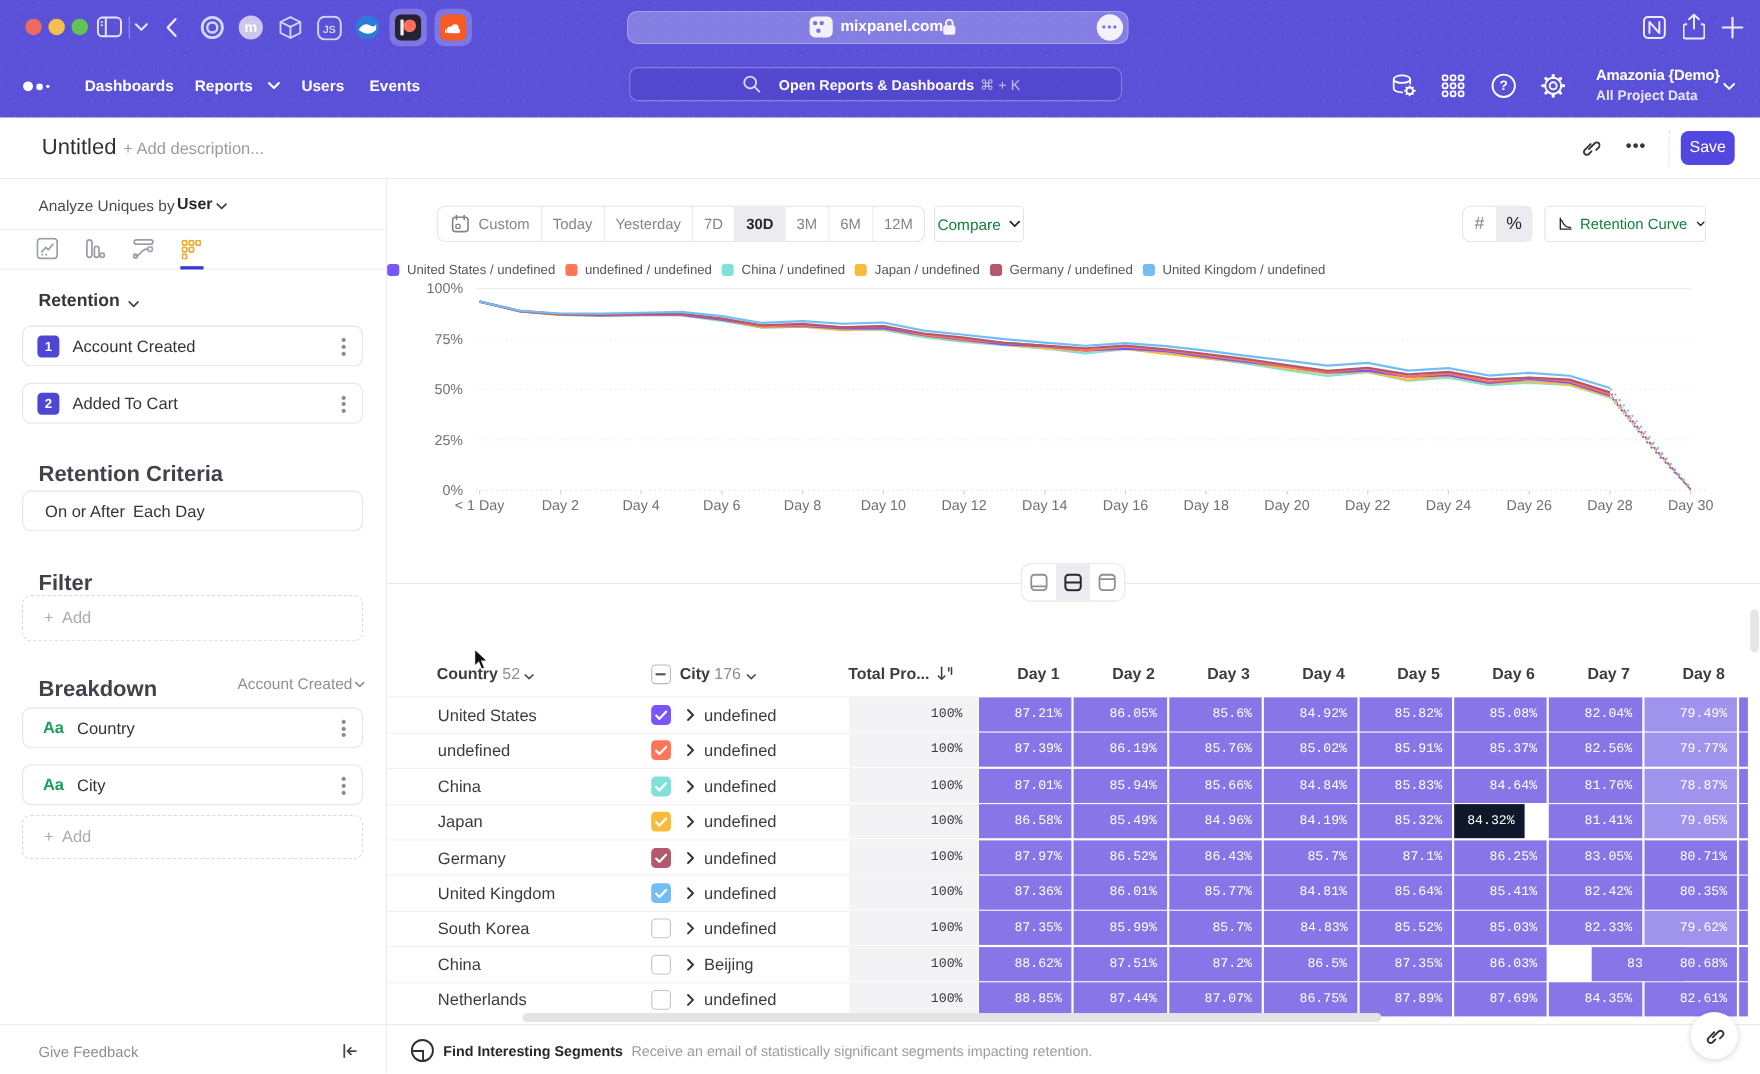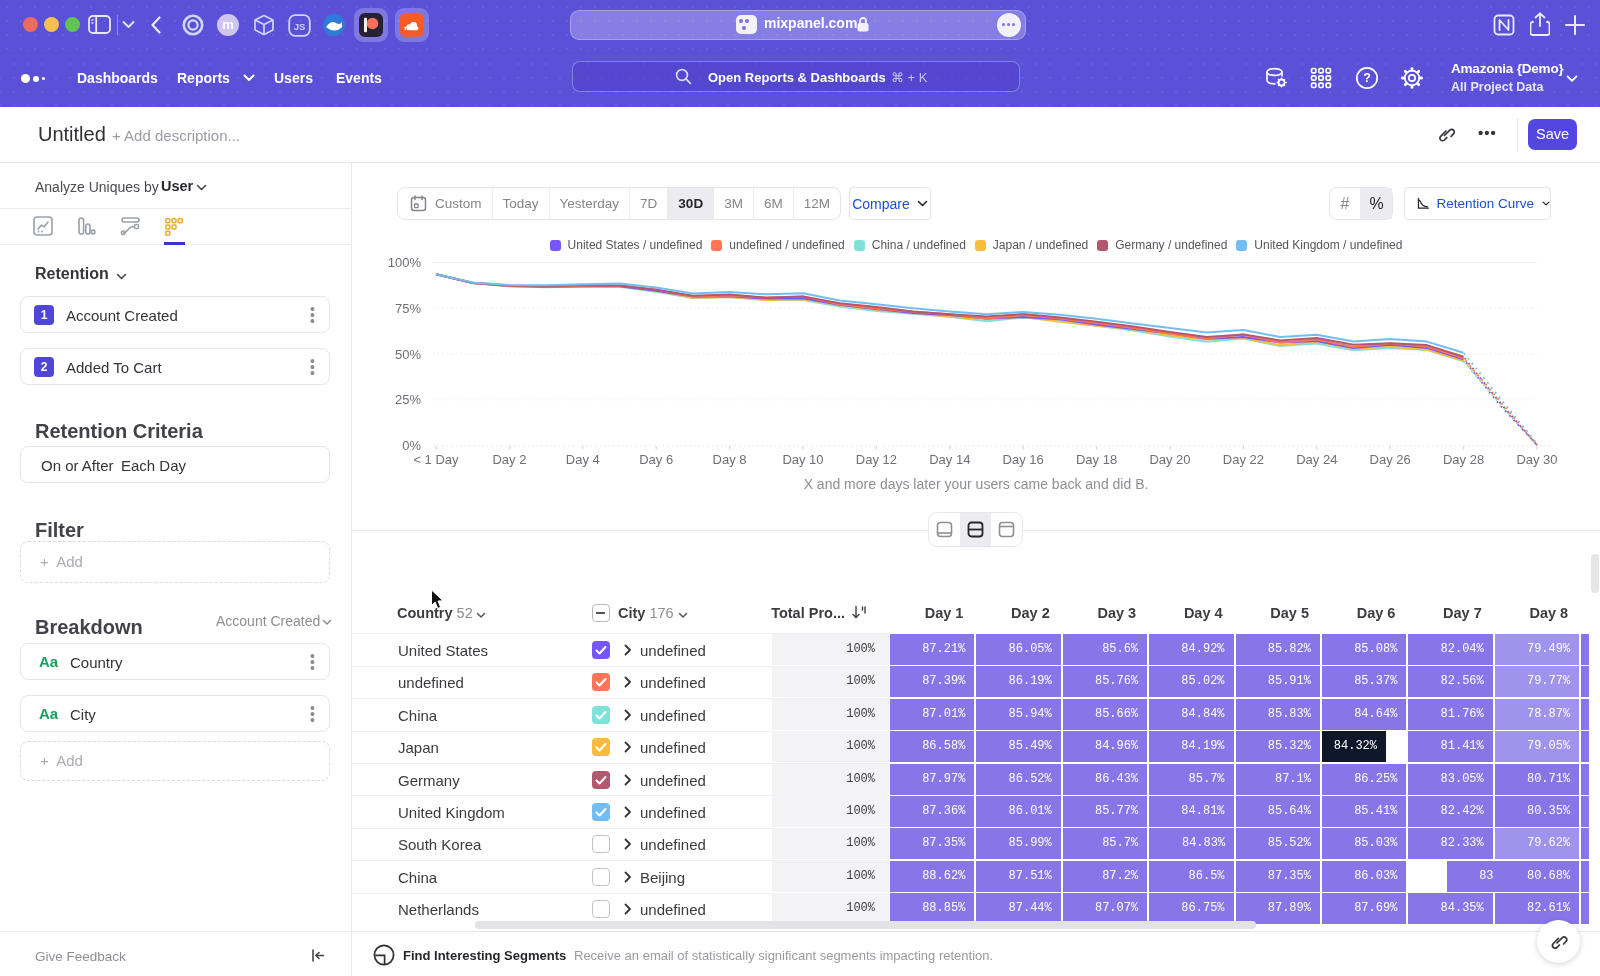--- a/index.html
+++ b/index.html
@@ -22,21 +22,21 @@
   .cardtxt { position:absolute; left:45px; top:10px; font-size:15px; color:#33333a; }
   .dots3 { position:absolute; right:14px; top:9px; color:#8b8b94; font-size:14px; letter-spacing:0; line-height:6px; }
   .dots3 span { display:block; text-align:center; height:6px; }
   .addbox { position:absolute; left:20px; width:310px; height:42px; border:1px dashed #d9d9e0; border-radius:8px; color:#ababb4; font-size:15px; line-height:40px; padding-left:19px; }
   
   #main { left:352px; top:163px; width:1248px; height:813px; background:#fff; }
   .segctl { position:absolute; display:flex; height:33px; border:1px solid #e4e4e9; border-radius:8px; background:#fff; align-items:center; }
   .seg { height:100%; display:flex; align-items:center; padding:0 10px; font-size:13.5px; color:#84848d; border-right:1px solid #ebebef; white-space:nowrap; }
   .seg:last-child { border-right:none; }
   .seg.sel { background:#ececf0; color:#26262b; font-weight:700; }
-  .btnlike { position:absolute; height:33px; border:1px solid #e4e4e9; border-radius:4px; background:#fff; display:flex; align-items:center; font-size:13.5px; color:#1d4ed8; white-space:nowrap; }
+  .btnlike { position:absolute; height:33px; border:1px solid #e4e4e9; border-radius:4px; background:#fff; display:flex; align-items:center; font-size:13.5px; color:#15803d; white-space:nowrap; }
   mono, .mono { font-family:"Liberation Mono", monospace; }
   .daycell { position:absolute; height:31px; color:#fff; font-family:"Liberation Mono", monospace; font-size:12px; text-align:right; line-height:31px; }
   .namecell { position:absolute; font-size:15px; color:#3a3a41; }
   .rowline { position:absolute; left:0; height:1px; background:#f0f0f3; }
   .cb { position:absolute; width:18px; height:18px; border-radius:4px; }
   .hdr { font-size:14.5px; color:#4a4a52; }
 </style>
 </head>
 <body>
 
@@ -336,21 +336,21 @@
     <svg width="17" height="17" viewBox="0 0 17 17" style="margin-right:7px;">
       <polyline points="2,1.5 2,15 15.5,15" fill="none" stroke="#26262b" stroke-width="1.7" stroke-linecap="round" stroke-linejoin="round"></polyline>
       <path d="M3.5 4 C7 11.5 9.5 12.5 14.5 13" fill="none" stroke="#26262b" stroke-width="1.7" stroke-linecap="round"></path>
     </svg>Retention Curve
     <svg width="11" height="7" viewBox="0 0 11 7" style="margin-left:8px;">
         <polyline points="1.5,1.5 5.5,5.5 9.5,1.5" fill="none" stroke="#26262b" stroke-width="1.6" stroke-linecap="round" stroke-linejoin="round"></polyline>
       </svg>
   </div>
 
   <div class="abs" id="legend" style="left:0; top:75px; width:1248px; height:16px;">
-      <div style="display:flex; justify-content:center; gap:9px; align-items:center;">
+      <div style="display:flex; gap:9px; align-items:center;">
         <span style="display:flex;align-items:center;font-size:12px;color:#55555e;"><span style="width:11px;height:11px;border-radius:3px;background:#7856ff;margin-right:7px;display:inline-block;"></span>United States / undefined</span>
         <span style="display:flex;align-items:center;font-size:12px;color:#55555e;"><span style="width:11px;height:11px;border-radius:3px;background:#ff7557;margin-right:7px;display:inline-block;"></span>undefined / undefined</span>
         <span style="display:flex;align-items:center;font-size:12px;color:#55555e;"><span style="width:11px;height:11px;border-radius:3px;background:#80e1d9;margin-right:7px;display:inline-block;"></span>China / undefined</span>
         <span style="display:flex;align-items:center;font-size:12px;color:#55555e;"><span style="width:11px;height:11px;border-radius:3px;background:#f8bc3b;margin-right:7px;display:inline-block;"></span>Japan / undefined</span>
         <span style="display:flex;align-items:center;font-size:12px;color:#55555e;"><span style="width:11px;height:11px;border-radius:3px;background:#b2596e;margin-right:7px;display:inline-block;"></span>Germany / undefined</span>
         <span style="display:flex;align-items:center;font-size:12px;color:#55555e;"><span style="width:11px;height:11px;border-radius:3px;background:#72bef4;margin-right:7px;display:inline-block;"></span>United Kingdom / undefined</span>
       </div>
     </div>
 
   <svg class="abs" id="chart" style="left:0; top:0;" width="1248" height="813" viewBox="352 163 1248 813">
@@ -402,21 +402,20 @@
       <polyline fill="none" stroke="#f8bc3b" stroke-width="1.8" stroke-dasharray="1.8 4.4" stroke-dashoffset="1.1" points="1463.6,360.7 1500.3,402.6 1537.0,445.1"></polyline>
       <polyline fill="none" stroke="#7856ff" stroke-width="2" stroke-linejoin="round" points="436.0,274.2 472.7,283.0 509.4,285.9 546.1,286.8 582.8,286.2 619.5,286.2 656.2,290.7 692.9,296.5 729.6,296.3 766.3,298.6 803.0,298.3 839.7,304.8 876.4,309.1 913.1,313.1 949.8,315.0 986.5,318.5 1023.2,316.9 1059.9,319.3 1096.6,324.5 1133.3,329.0 1170.0,333.3 1206.7,338.7 1243.4,336.9 1280.1,342.6 1316.8,341.1 1353.5,348.0 1390.2,344.7 1426.9,347.9 1463.6,359.4"></polyline>
       <polyline fill="none" stroke="#7856ff" stroke-width="1.8" stroke-dasharray="1.8 4.4" stroke-dashoffset="2.2" points="1463.6,359.4 1500.3,405.6 1537.0,445.0"></polyline>
       <polyline fill="none" stroke="#ff7557" stroke-width="2" stroke-linejoin="round" points="436.0,274.2 472.7,282.9 509.4,285.8 546.1,286.2 582.8,285.9 619.5,285.6 656.2,289.6 692.9,296.6 729.6,295.6 766.3,297.5 803.0,296.5 839.7,304.3 876.4,308.4 913.1,311.7 949.8,314.3 986.5,318.6 1023.2,315.1 1059.9,318.4 1096.6,323.0 1133.3,327.9 1170.0,333.4 1206.7,338.5 1243.4,334.6 1280.1,342.6 1316.8,339.4 1353.5,347.0 1390.2,343.6 1426.9,346.5 1463.6,358.3"></polyline>
       <polyline fill="none" stroke="#ff7557" stroke-width="1.8" stroke-dasharray="1.8 4.4" stroke-dashoffset="3.3" points="1463.6,358.3 1500.3,401.5 1537.0,444.9"></polyline>
       <polyline fill="none" stroke="#b2596e" stroke-width="2" stroke-linejoin="round" points="436.0,274.2 472.7,282.7 509.4,285.6 546.1,286.2 582.8,285.2 619.5,285.4 656.2,289.7 692.9,295.7 729.6,294.4 766.3,297.7 803.0,296.5 839.7,303.2 876.4,307.0 913.1,311.6 949.8,314.2 986.5,316.6 1023.2,314.1 1059.9,317.6 1096.6,321.8 1133.3,326.5 1170.0,332.0 1206.7,337.1 1243.4,334.5 1280.1,340.4 1316.8,338.1 1353.5,344.7 1390.2,343.3 1426.9,345.1 1463.6,356.7"></polyline>
       <polyline fill="none" stroke="#b2596e" stroke-width="1.8" stroke-dasharray="1.8 4.4" stroke-dashoffset="4.4" points="1463.6,356.7 1500.3,403.0 1537.0,445.0"></polyline>
       <polyline fill="none" stroke="#72bef4" stroke-width="2" stroke-linejoin="round" points="436.0,274.2 472.7,282.5 509.4,285.0 546.1,285.2 582.8,284.3 619.5,283.6 656.2,287.4 692.9,293.6 729.6,291.9 766.3,294.3 803.0,293.2 839.7,300.5 876.4,304.3 913.1,308.3 949.8,311.4 986.5,314.3 1023.2,311.9 1059.9,314.7 1096.6,318.7 1133.3,323.5 1170.0,327.9 1206.7,332.4 1243.4,329.9 1280.1,337.0 1316.8,334.7 1353.5,341.4 1390.2,338.9 1426.9,341.6 1463.6,352.7"></polyline>
       <polyline fill="none" stroke="#72bef4" stroke-width="1.8" stroke-dasharray="1.8 4.4" stroke-dashoffset="5.5" points="1463.6,352.7 1500.3,398.5 1537.0,443.8"></polyline>
     </svg>
-  <div class="abs" style="left:0; top:313px; width:1248px; text-align:center; font-size:14px; color:#8e8e97;">X and more days later your users came back and did B.</div>
 
   <div class="abs" style="left:0; top:367px; width:1248px; height:1px; background:#eaeaee;"></div>
   <div class="abs" style="left:576px; top:349px; width:95px; height:35px; background:#fff; border:1px solid #e8e8ec; border-radius:9px; display:flex;">
     <div style="flex:1; display:flex; align-items:center; justify-content:center;">
       <svg width="17" height="17" viewBox="0 0 17 17">
           <rect x="1.5" y="1.5" width="14" height="14" rx="3" fill="none" stroke="#8e8e97" stroke-width="1.6"></rect>
           <line x1="2" y1="12" x2="15" y2="12" stroke="#8e8e97" stroke-width="1.6"></line>
         </svg>
     </div>
     <div style="flex:1; display:flex; align-items:center; justify-content:center; background:#ececf0;">

